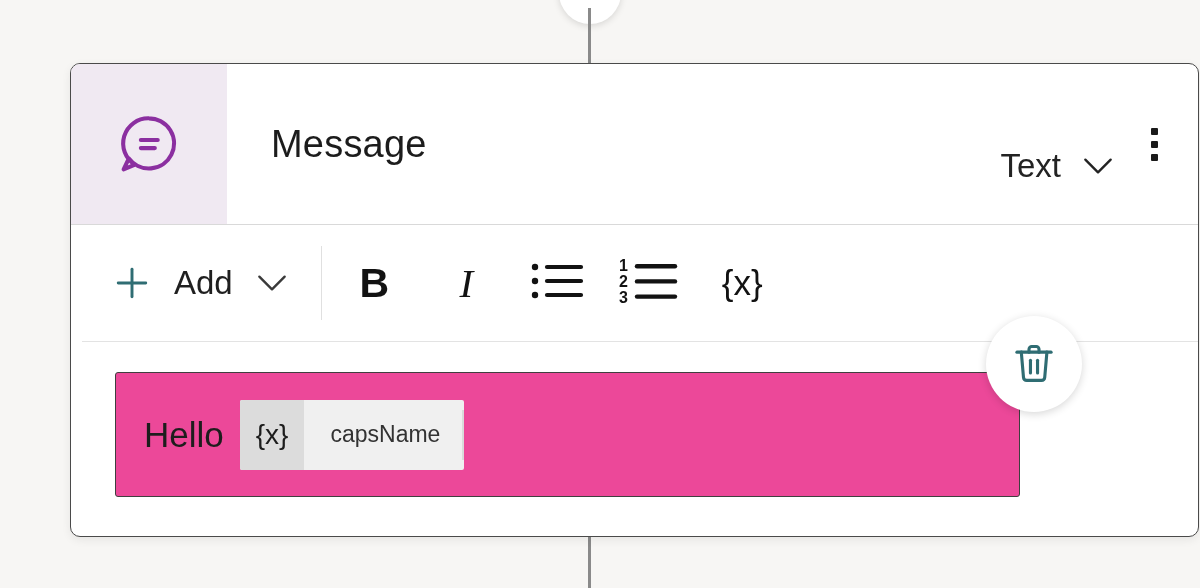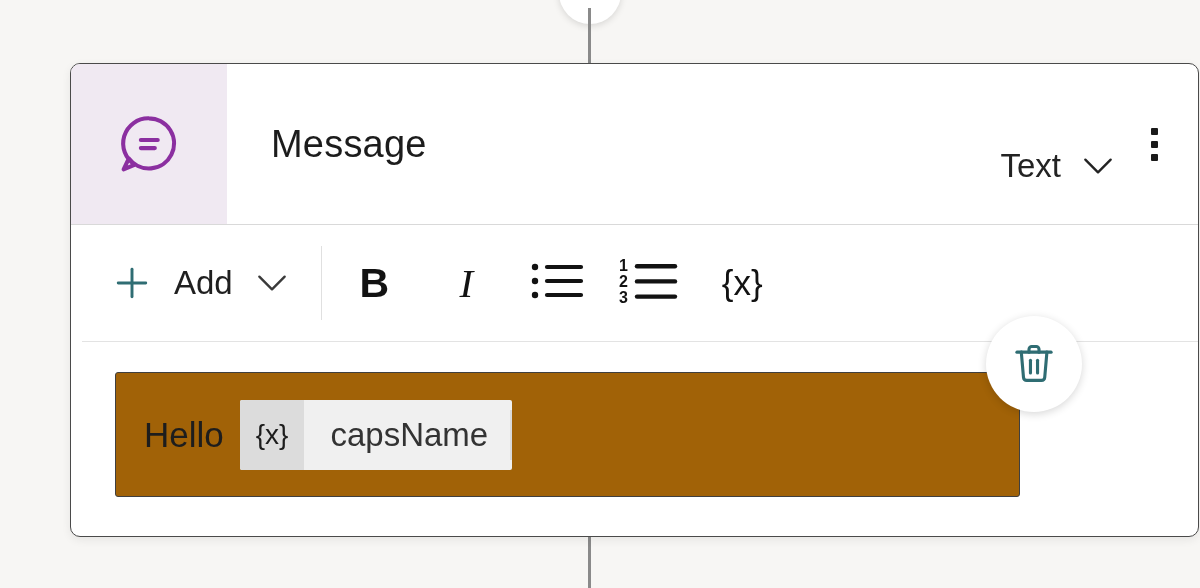--- a/index.html
+++ b/index.html
@@ -171,21 +171,21 @@
     padding: 0;
   }
   .text-input {
     position: absolute;
     left: 44px;
     top: 30px;
     width: 905px;
     height: 125px;
     border: 1.5px solid #3f3f3f;
     border-radius: 3px;
-    background: #a16207;
+    background: #ec4899;
     display: flex;
     align-items: center;
     padding-left: 28px;
     box-sizing: border-box;
     overflow: hidden;
   }
   .input-text {
     font-size: 35px;
     color: #1d1d1d;
     white-space: nowrap;
@@ -205,21 +205,21 @@
     align-items: center;
     justify-content: center;
     padding: 0 16px;
     font-size: 28px;
     color: #1c1c1c;
   }
   .token-name {
     display: flex;
     align-items: center;
     padding: 0 22px 0 26px;
-    font-size: 33px;
+    font-size: 23px;
     color: #333333;
   }
   .token-sep {
     width: 1.5px;
     background: #dadada;
     margin: 10px 0;
   }
   .token-type {
     display: flex;
     align-items: center;

